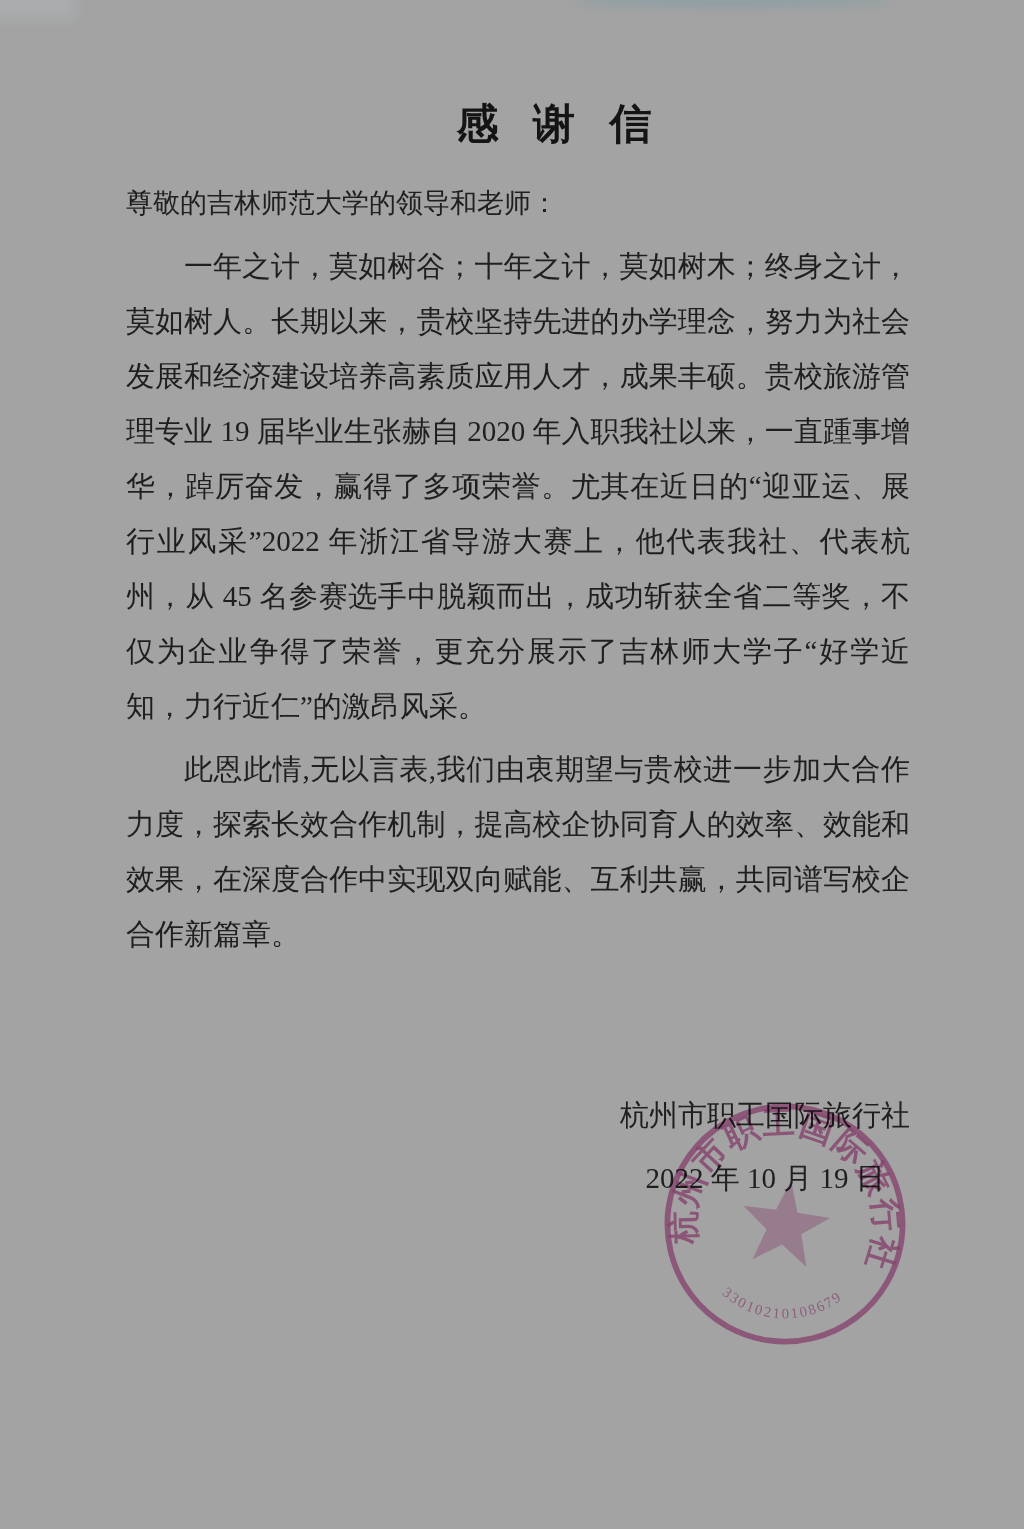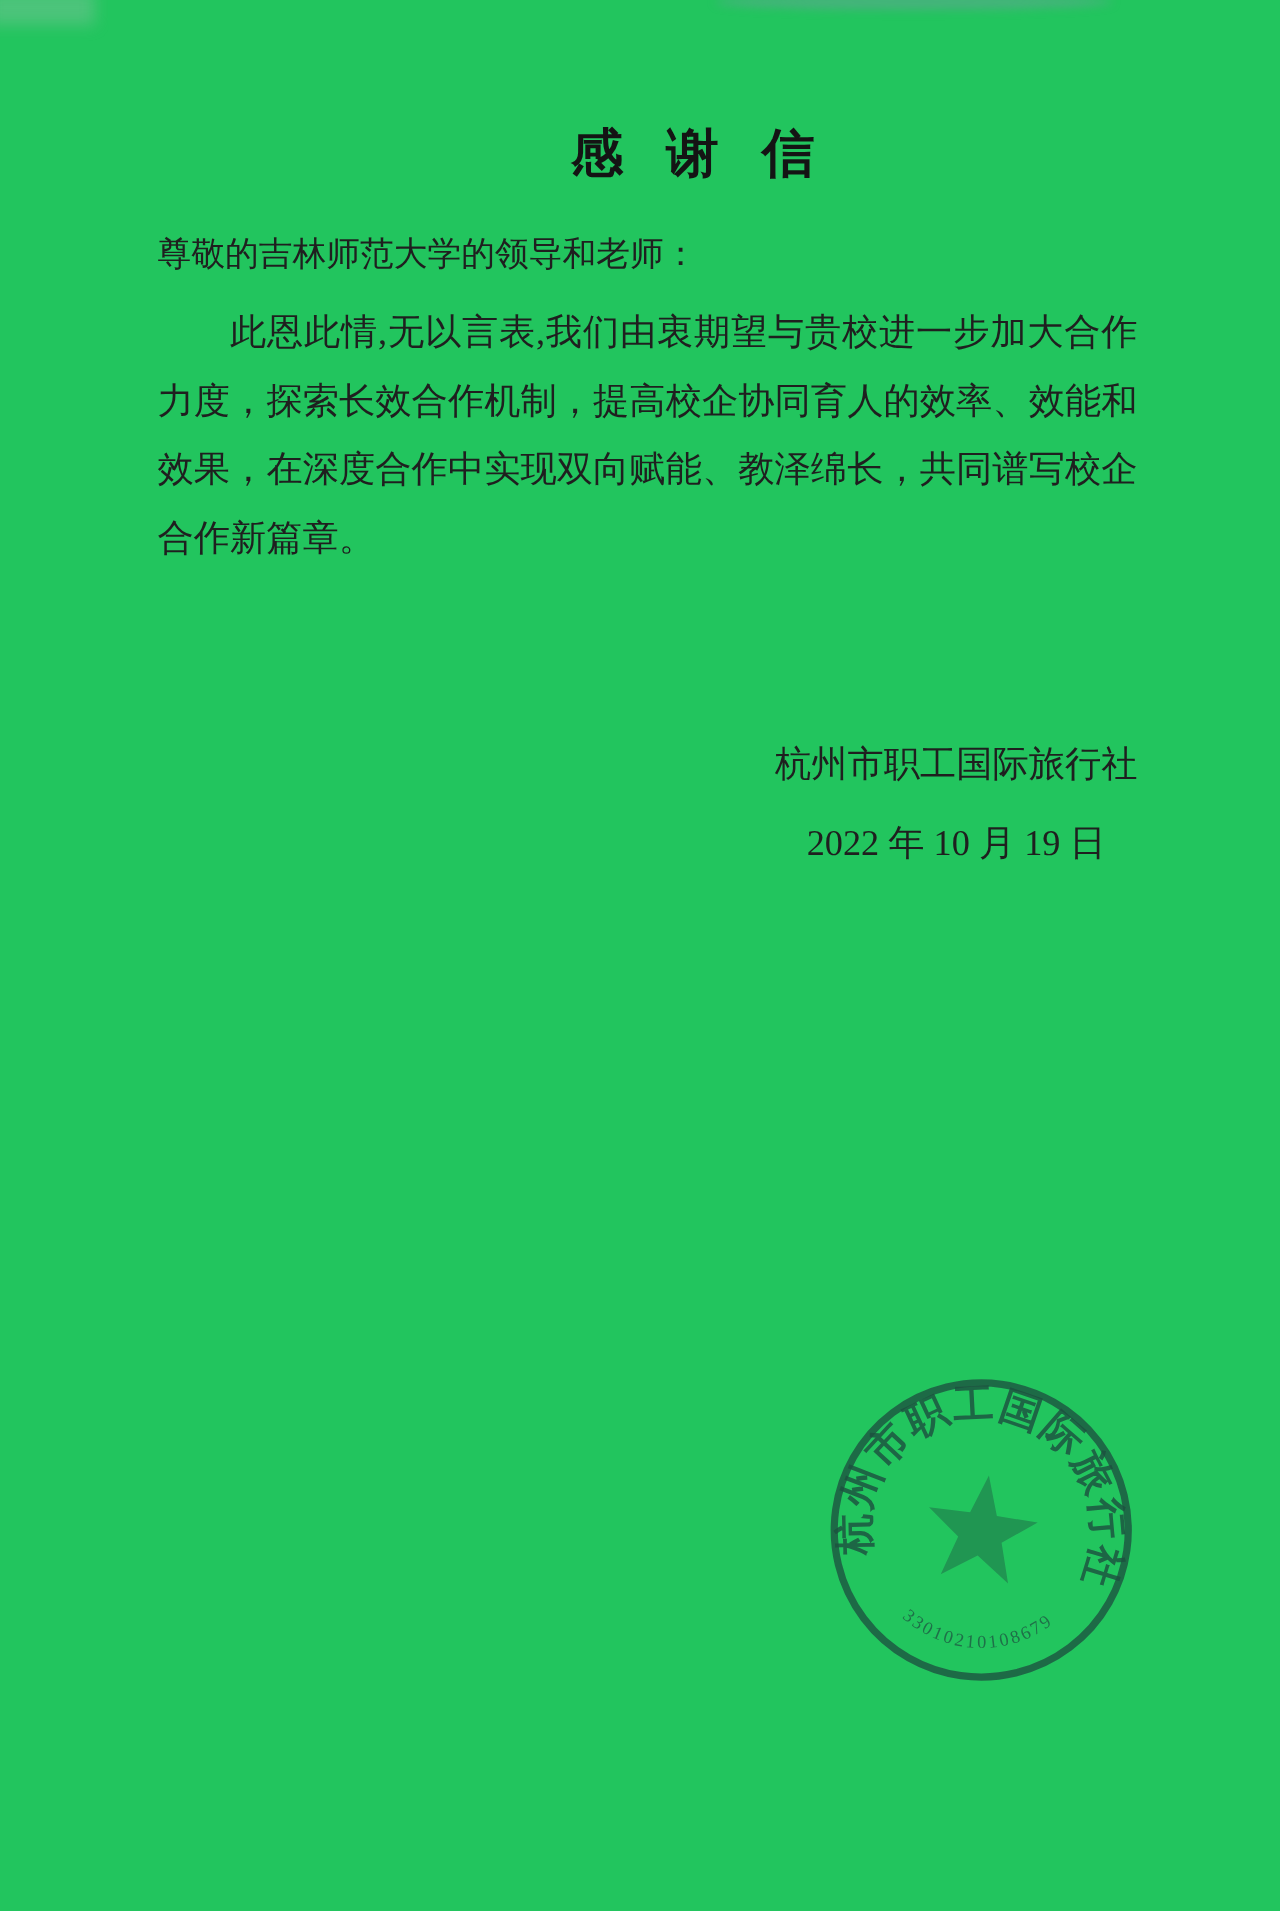--- a/index.html
+++ b/index.html
@@ -1,21 +1,21 @@
 <!DOCTYPE html>
 <html><head>
 <meta charset="utf-8">
 <style>
   * { margin: 0; padding: 0; box-sizing: border-box; }
   html, body { background: #ffffff; }
   .page {
     position: relative;
     width: 1024px;
     height: 1529px;
-    background: #22c55e;
+    background: #a3a3a3;
     overflow: hidden;
     font-family: "Liberation Serif", "DejaVu Serif", serif;
     color: #1f1f1f;
   }
   .artifact-top {
     position: absolute; left: 572px; top: -5px;
     width: 318px; height: 13px;
     background: rgba(120, 155, 165, 0.42);
     filter: blur(4px);
     border-radius: 50%;
@@ -90,22 +90,23 @@
   <div class="artifact-top"></div>
   <div class="artifact-corner"></div>
 
   <div class="content">
 
     <h1 class="title">感 谢 信</h1>
 
     <div class="salutation">尊敬的吉林师范大学的领导和老师：</div>
 
 
+    <p class="body-paragraph">一年之计，莫如树谷；十年之计，莫如树木；终身之计，莫如树人。长期以来，贵校坚持先进的办学理念，努力为社会发展和经济建设培养高素质应用人才，成果丰硕。贵校旅游管理专业 19 届毕业生张赫自 2020 年入职我社以来，一直踵事增华，踔厉奋发，赢得了多项荣誉。尤其在近日的“迎亚运、展行业风采”2022 年浙江省导游大赛上，他代表我社、代表杭州，从 45 名参赛选手中脱颖而出，成功斩获全省二等奖，不仅为企业争得了荣誉，更充分展示了吉林师大学子“好学近知，力行近仁”的激昂风采。</p>
 
-    <p class="body-paragraph">此恩此情,无以言表,我们由衷期望与贵校进一步加大合作力度，探索长效合作机制，提高校企协同育人的效率、效能和效果，在深度合作中实现双向赋能、教泽绵长，共同谱写校企合作新篇章。</p>
+    <p class="body-paragraph">此恩此情,无以言表,我们由衷期望与贵校进一步加大合作力度，探索长效合作机制，提高校企协同育人的效率、效能和效果，在深度合作中实现双向赋能、互利共赢，共同谱写校企合作新篇章。</p>
 
     <div class="signature-block">
       <div class="signature-name">杭州市职工国际旅行社</div>
       <div class="signature-date">2022 年 10 月 19 日</div>
     </div>
 
   </div>
 
   <svg class="stamp" viewBox="0 0 240 240" xmlns="http://www.w3.org/2000/svg">
     <defs>

